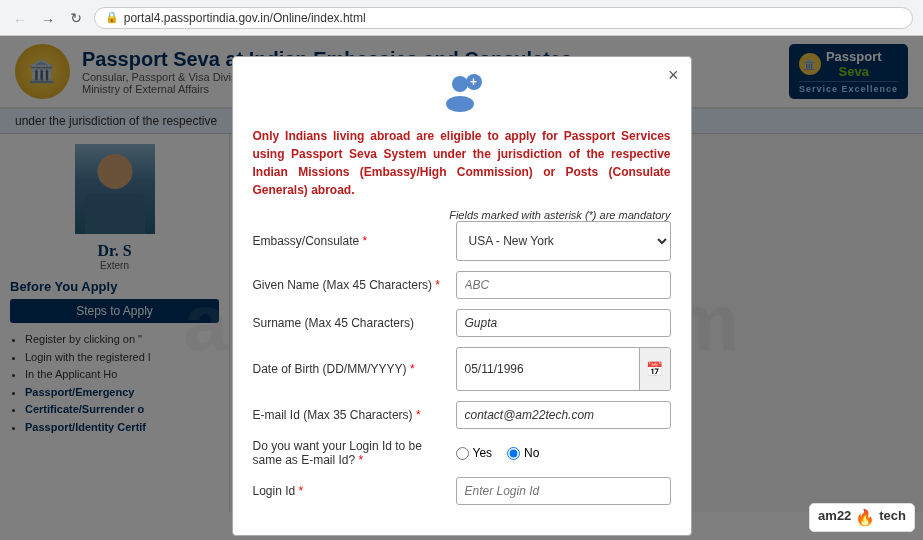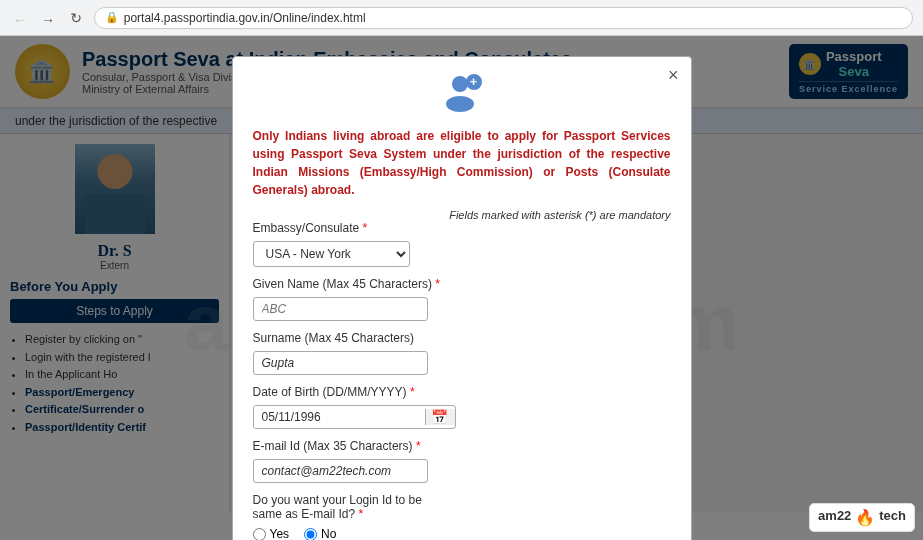--- a/index.html
+++ b/index.html
@@ -276,24 +276,23 @@
       margin-bottom: 10px;
     }
     .modal-mandatory {
       font-size: 11px;
       color: #333;
       text-align: right;
       font-style: italic;
     }
     .modal-form-row {
       display: flex;
-      align-items: flex-start;
+      align-items: center;
       margin-bottom: 10px;
-      gap: 6px;
-      flex-direction: column;
+      gap: 13px;
     }
     .modal-label {
       font-size: 12px;
       color: #333;
       width: 190px;
       flex-shrink: 0;
     }
     .modal-label .required {
       color: red;
     }
@@ -421,21 +420,21 @@
         <h1>Passport Seva at Indian Embassies and Consulates</h1>
         <p>Consular, Passport &amp; Visa Division</p>
         <p>Ministry of External Affairs</p>
       </div>
     </div>
     <div class="passport-seva-logo">
       <div class="top-row">
         <div class="logo-emblem">🏛️</div>
         <div>
           <div style="color:#fff;font-weight:bold;font-size:13px;">Passport</div>
-          <div style="color:#5eead4;font-weight:bold;font-size:13px;">Seva</div>
+          <div style="color:#84cc16;font-weight:bold;font-size:13px;">Seva</div>
         </div>
       </div>
       <div class="tagline">Service Excellence</div>
     </div>
   </div>
 
   <div class="sub-nav">
     <span>under the jurisdiction of the respective</span>
   </div>
 

